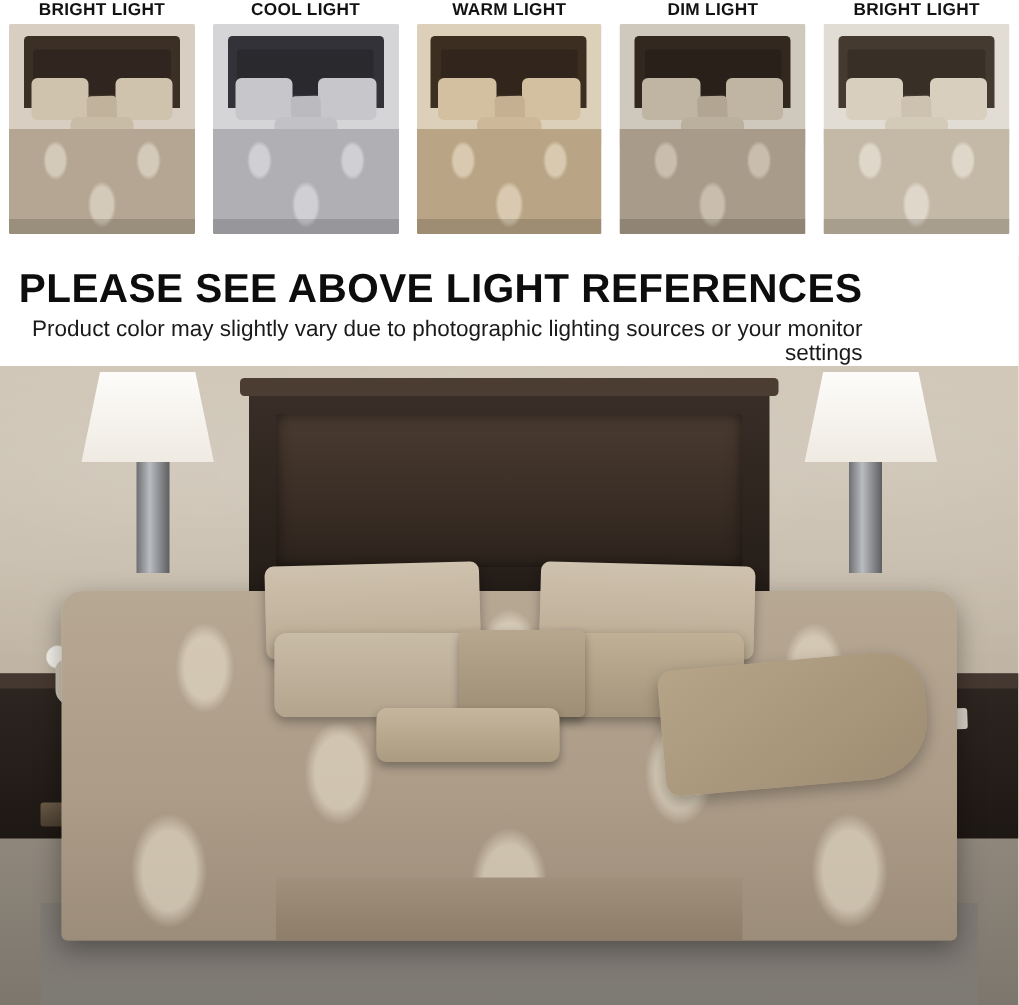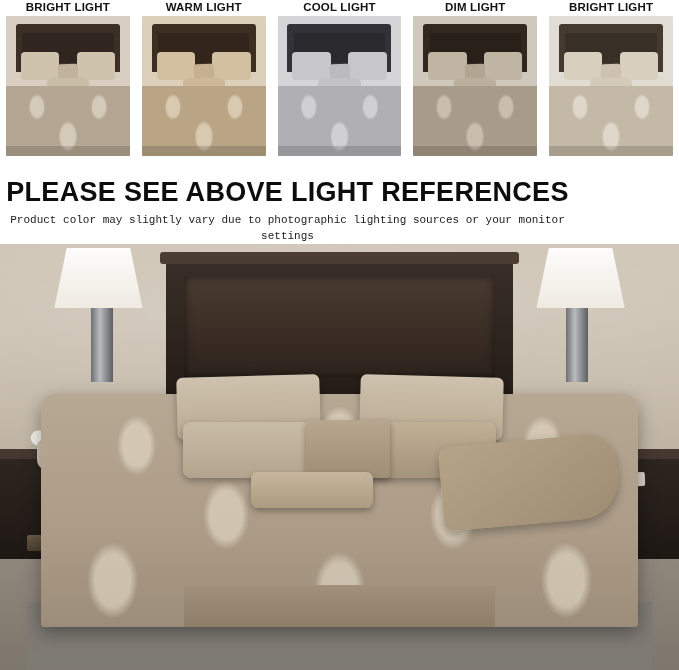--- a/index.html
+++ b/index.html
@@ -123,37 +123,37 @@
     left: 0; right: 0; bottom: 0; height: 7%;
     background: rgba(0,0,0,0.14);
   }
 
   
   .headline-band {
     position: relative;
     width: 575px;
     height: 72px;
     background: #ffffff;
-    text-align: center;
+    text-align: right;
     padding-top: 4px;
     box-sizing: border-box;
   }
   .headline {
     font-family: "Liberation Sans", sans-serif;
     font-weight: bold;
     font-size: 27px;
     letter-spacing: 0.3px;
     color: #0d0d0d;
     line-height: 32px;
     margin: 0;
     padding: 0;
   }
   .subline {
-    font-family: Liberation Mono, monospace;
-    font-size: 11px;
+    font-family: Liberation Sans, sans-serif;
+    font-size: 15px;
     color: #1a1a1a;
     line-height: 16px;
     margin-top: 4px;
   }
 
   
   .hero {
     position: relative;
     width: 679px;
     height: 426px;
@@ -398,46 +398,46 @@
         <div class="pillow-mid" style="background:#c0b29b"></div>
         <div class="bolster" style="background:#c8bca6"></div>
         <div class="bed" style="background:#b4a692">
           <div class="damask" style="background:radial-gradient(ellipse 14px 22px at 25% 30%, #efe7d9 0 45%, rgba(0,0,0,0) 60%),radial-gradient(ellipse 14px 22px at 75% 30%, #efe7d9 0 45%, rgba(0,0,0,0) 60%),radial-gradient(ellipse 16px 26px at 50% 72%, #efe7d9 0 45%, rgba(0,0,0,0) 60%)"></div>
         </div>
         <div class="floor"></div>
       </div>
     </div>
 
     <div class="light-cell">
+      <div class="light-label">COOL LIGHT</div>
+      <div class="thumb">
+        <div class="wall" style="background:#d5d4d6"></div>
+        <div class="headboard" style="background:#343239"></div>
+        <div class="pillow-back-l" style="background:#c7c6cb"></div>
+        <div class="pillow-back-r" style="background:#c7c6cb"></div>
+        <div class="pillow-mid" style="background:#bbbabf"></div>
+        <div class="bolster" style="background:#c2c1c6"></div>
+        <div class="bed" style="background:#b0afb4">
+          <div class="damask" style="background:radial-gradient(ellipse 14px 22px at 25% 30%, #ebeaee 0 45%, rgba(0,0,0,0) 60%),radial-gradient(ellipse 14px 22px at 75% 30%, #ebeaee 0 45%, rgba(0,0,0,0) 60%),radial-gradient(ellipse 16px 26px at 50% 72%, #ebeaee 0 45%, rgba(0,0,0,0) 60%)"></div>
+        </div>
+        <div class="floor"></div>
+      </div>
+    </div>
+
+    <div class="light-cell">
       <div class="light-label">WARM LIGHT</div>
       <div class="thumb">
         <div class="wall" style="background:#ddd0bb"></div>
         <div class="headboard" style="background:#3d2e22"></div>
         <div class="pillow-back-l" style="background:#d2c0a1"></div>
         <div class="pillow-back-r" style="background:#d2c0a1"></div>
         <div class="pillow-mid" style="background:#c5b091"></div>
         <div class="bolster" style="background:#cdb999"></div>
         <div class="bed" style="background:#b9a585">
           <div class="damask" style="background:radial-gradient(ellipse 14px 22px at 25% 30%, #f2e8d3 0 45%, rgba(0,0,0,0) 60%),radial-gradient(ellipse 14px 22px at 75% 30%, #f2e8d3 0 45%, rgba(0,0,0,0) 60%),radial-gradient(ellipse 16px 26px at 50% 72%, #f2e8d3 0 45%, rgba(0,0,0,0) 60%)"></div>
-        </div>
-        <div class="floor"></div>
-      </div>
-    </div>
-
-    <div class="light-cell">
-      <div class="light-label">COOL LIGHT</div>
-      <div class="thumb">
-        <div class="wall" style="background:#d5d4d6"></div>
-        <div class="headboard" style="background:#343239"></div>
-        <div class="pillow-back-l" style="background:#c7c6cb"></div>
-        <div class="pillow-back-r" style="background:#c7c6cb"></div>
-        <div class="pillow-mid" style="background:#bbbabf"></div>
-        <div class="bolster" style="background:#c2c1c6"></div>
-        <div class="bed" style="background:#b0afb4">
-          <div class="damask" style="background:radial-gradient(ellipse 14px 22px at 25% 30%, #ebeaee 0 45%, rgba(0,0,0,0) 60%),radial-gradient(ellipse 14px 22px at 75% 30%, #ebeaee 0 45%, rgba(0,0,0,0) 60%),radial-gradient(ellipse 16px 26px at 50% 72%, #ebeaee 0 45%, rgba(0,0,0,0) 60%)"></div>
         </div>
         <div class="floor"></div>
       </div>
     </div>
 
     <div class="light-cell">
       <div class="light-label">DIM LIGHT</div>
       <div class="thumb">
         <div class="wall" style="background:#cfc8bd"></div>
         <div class="headboard" style="background:#32281f"></div>

